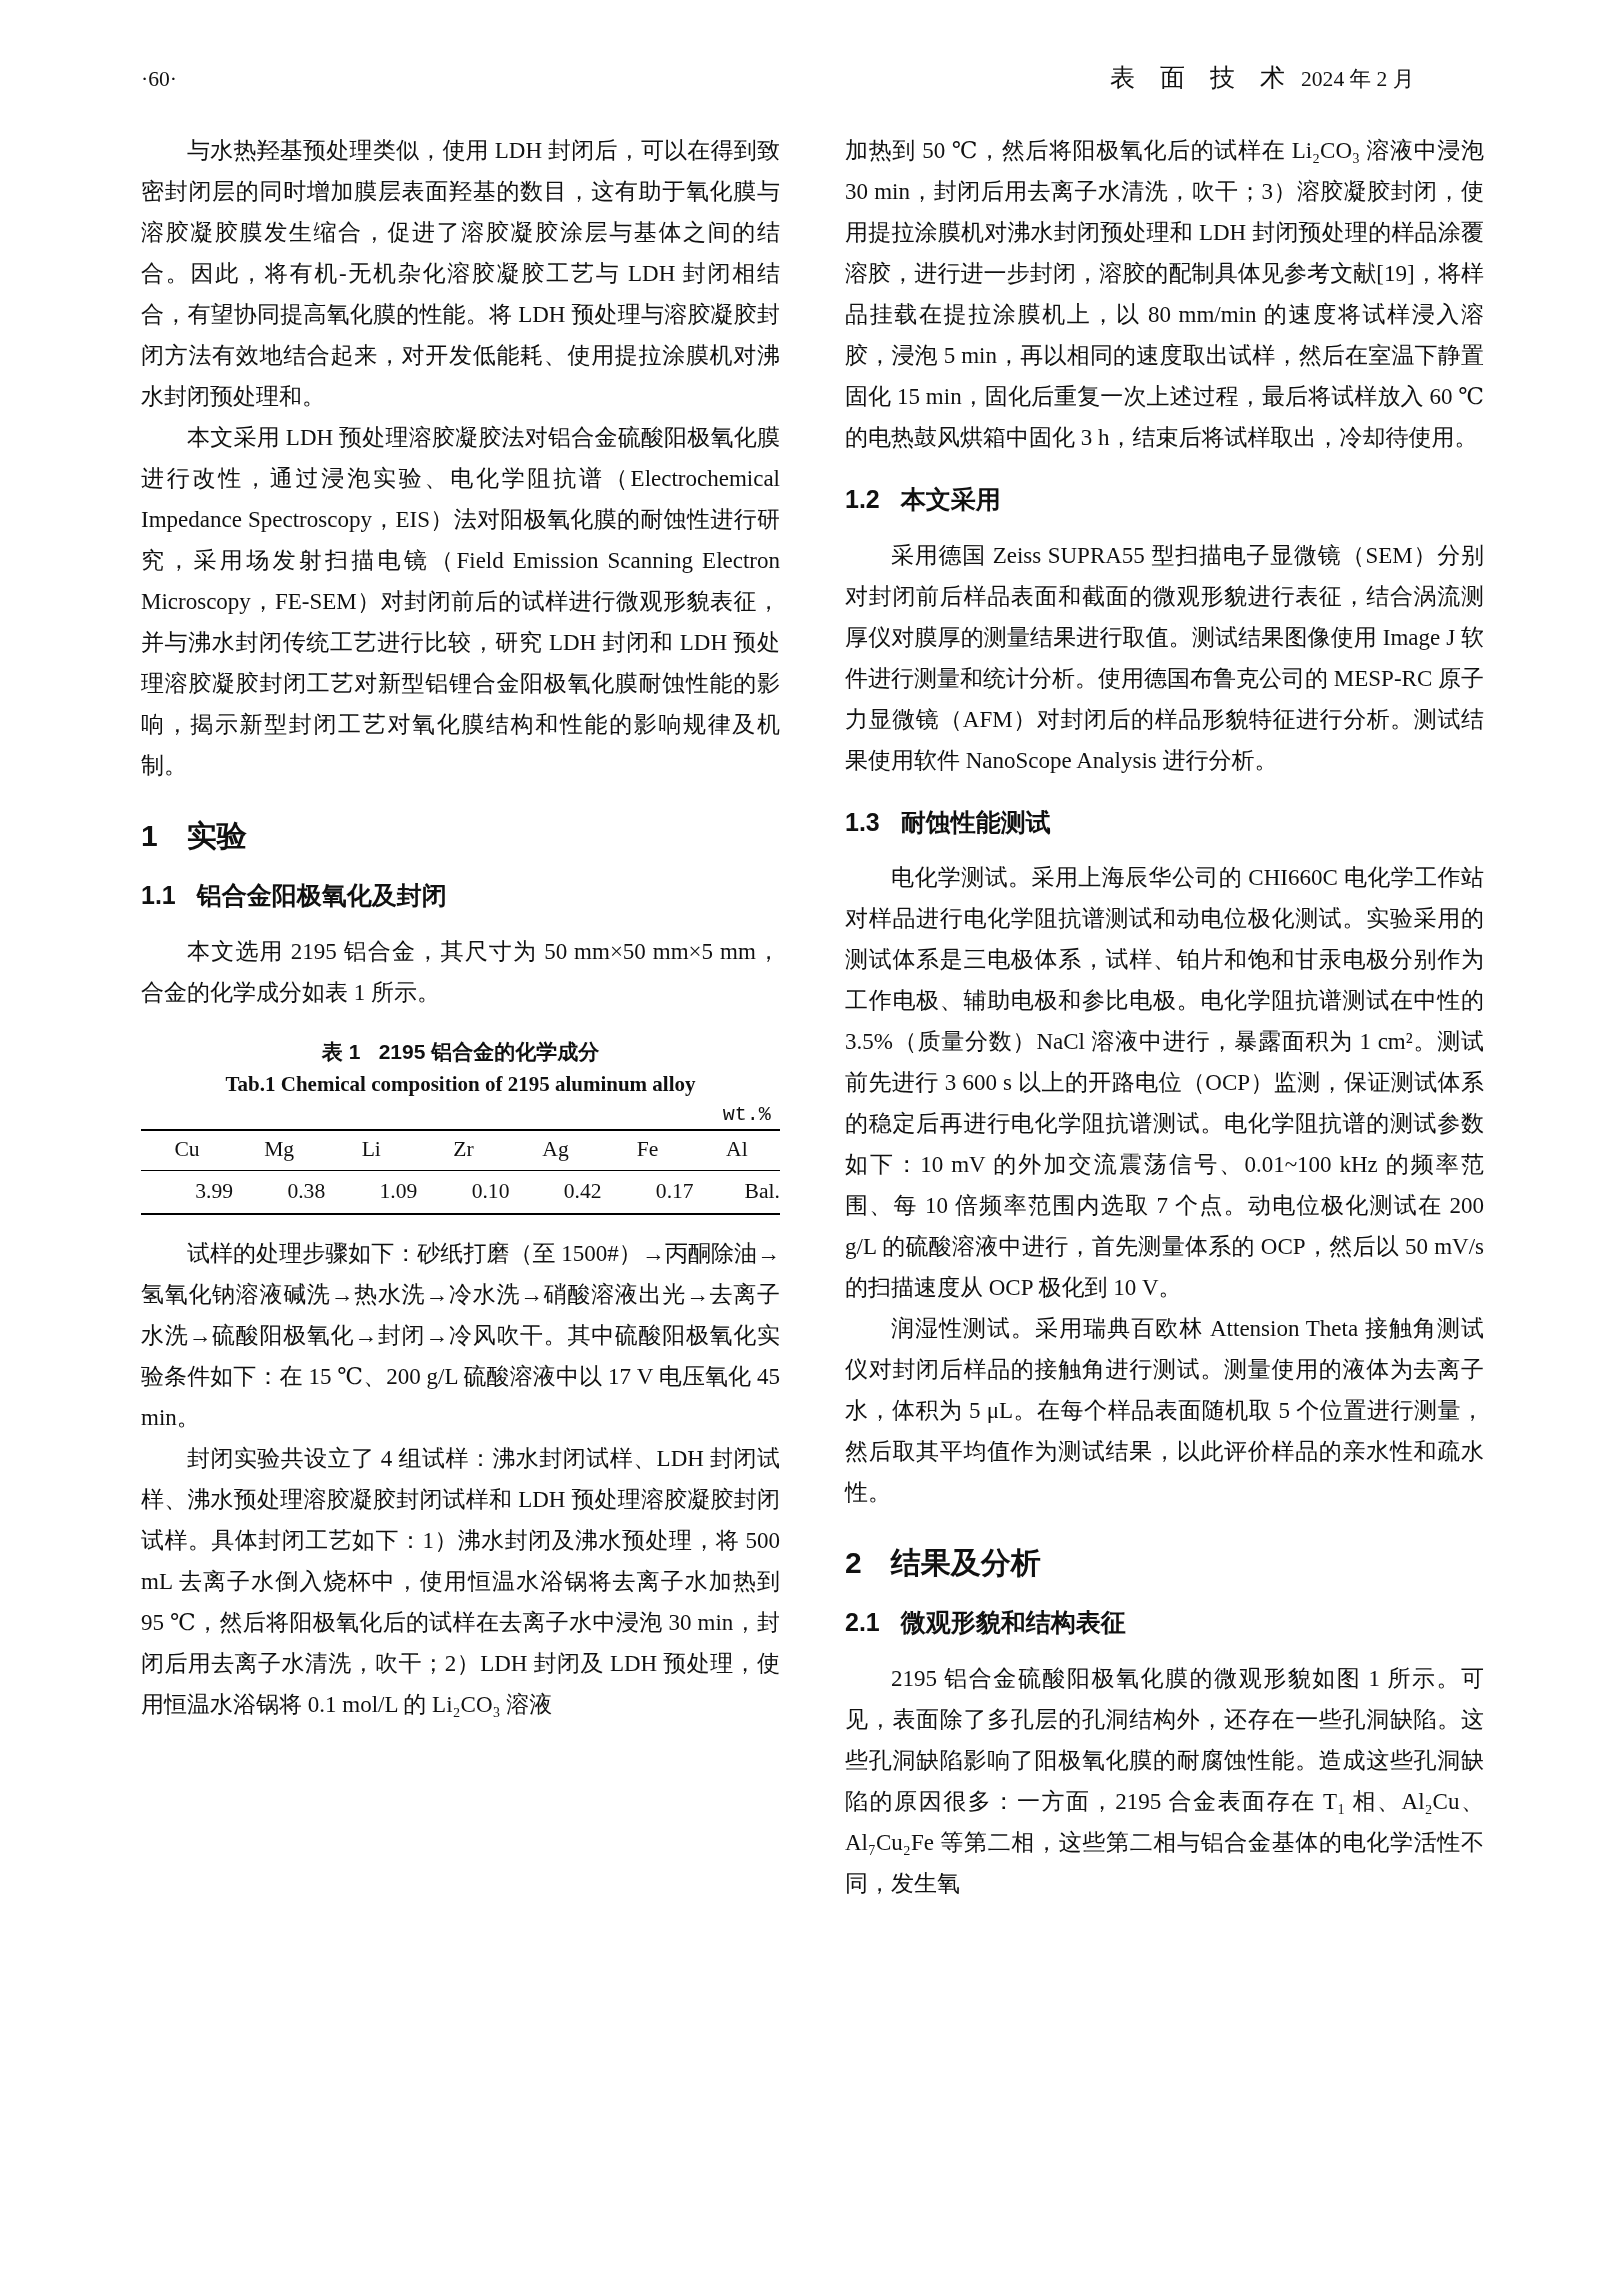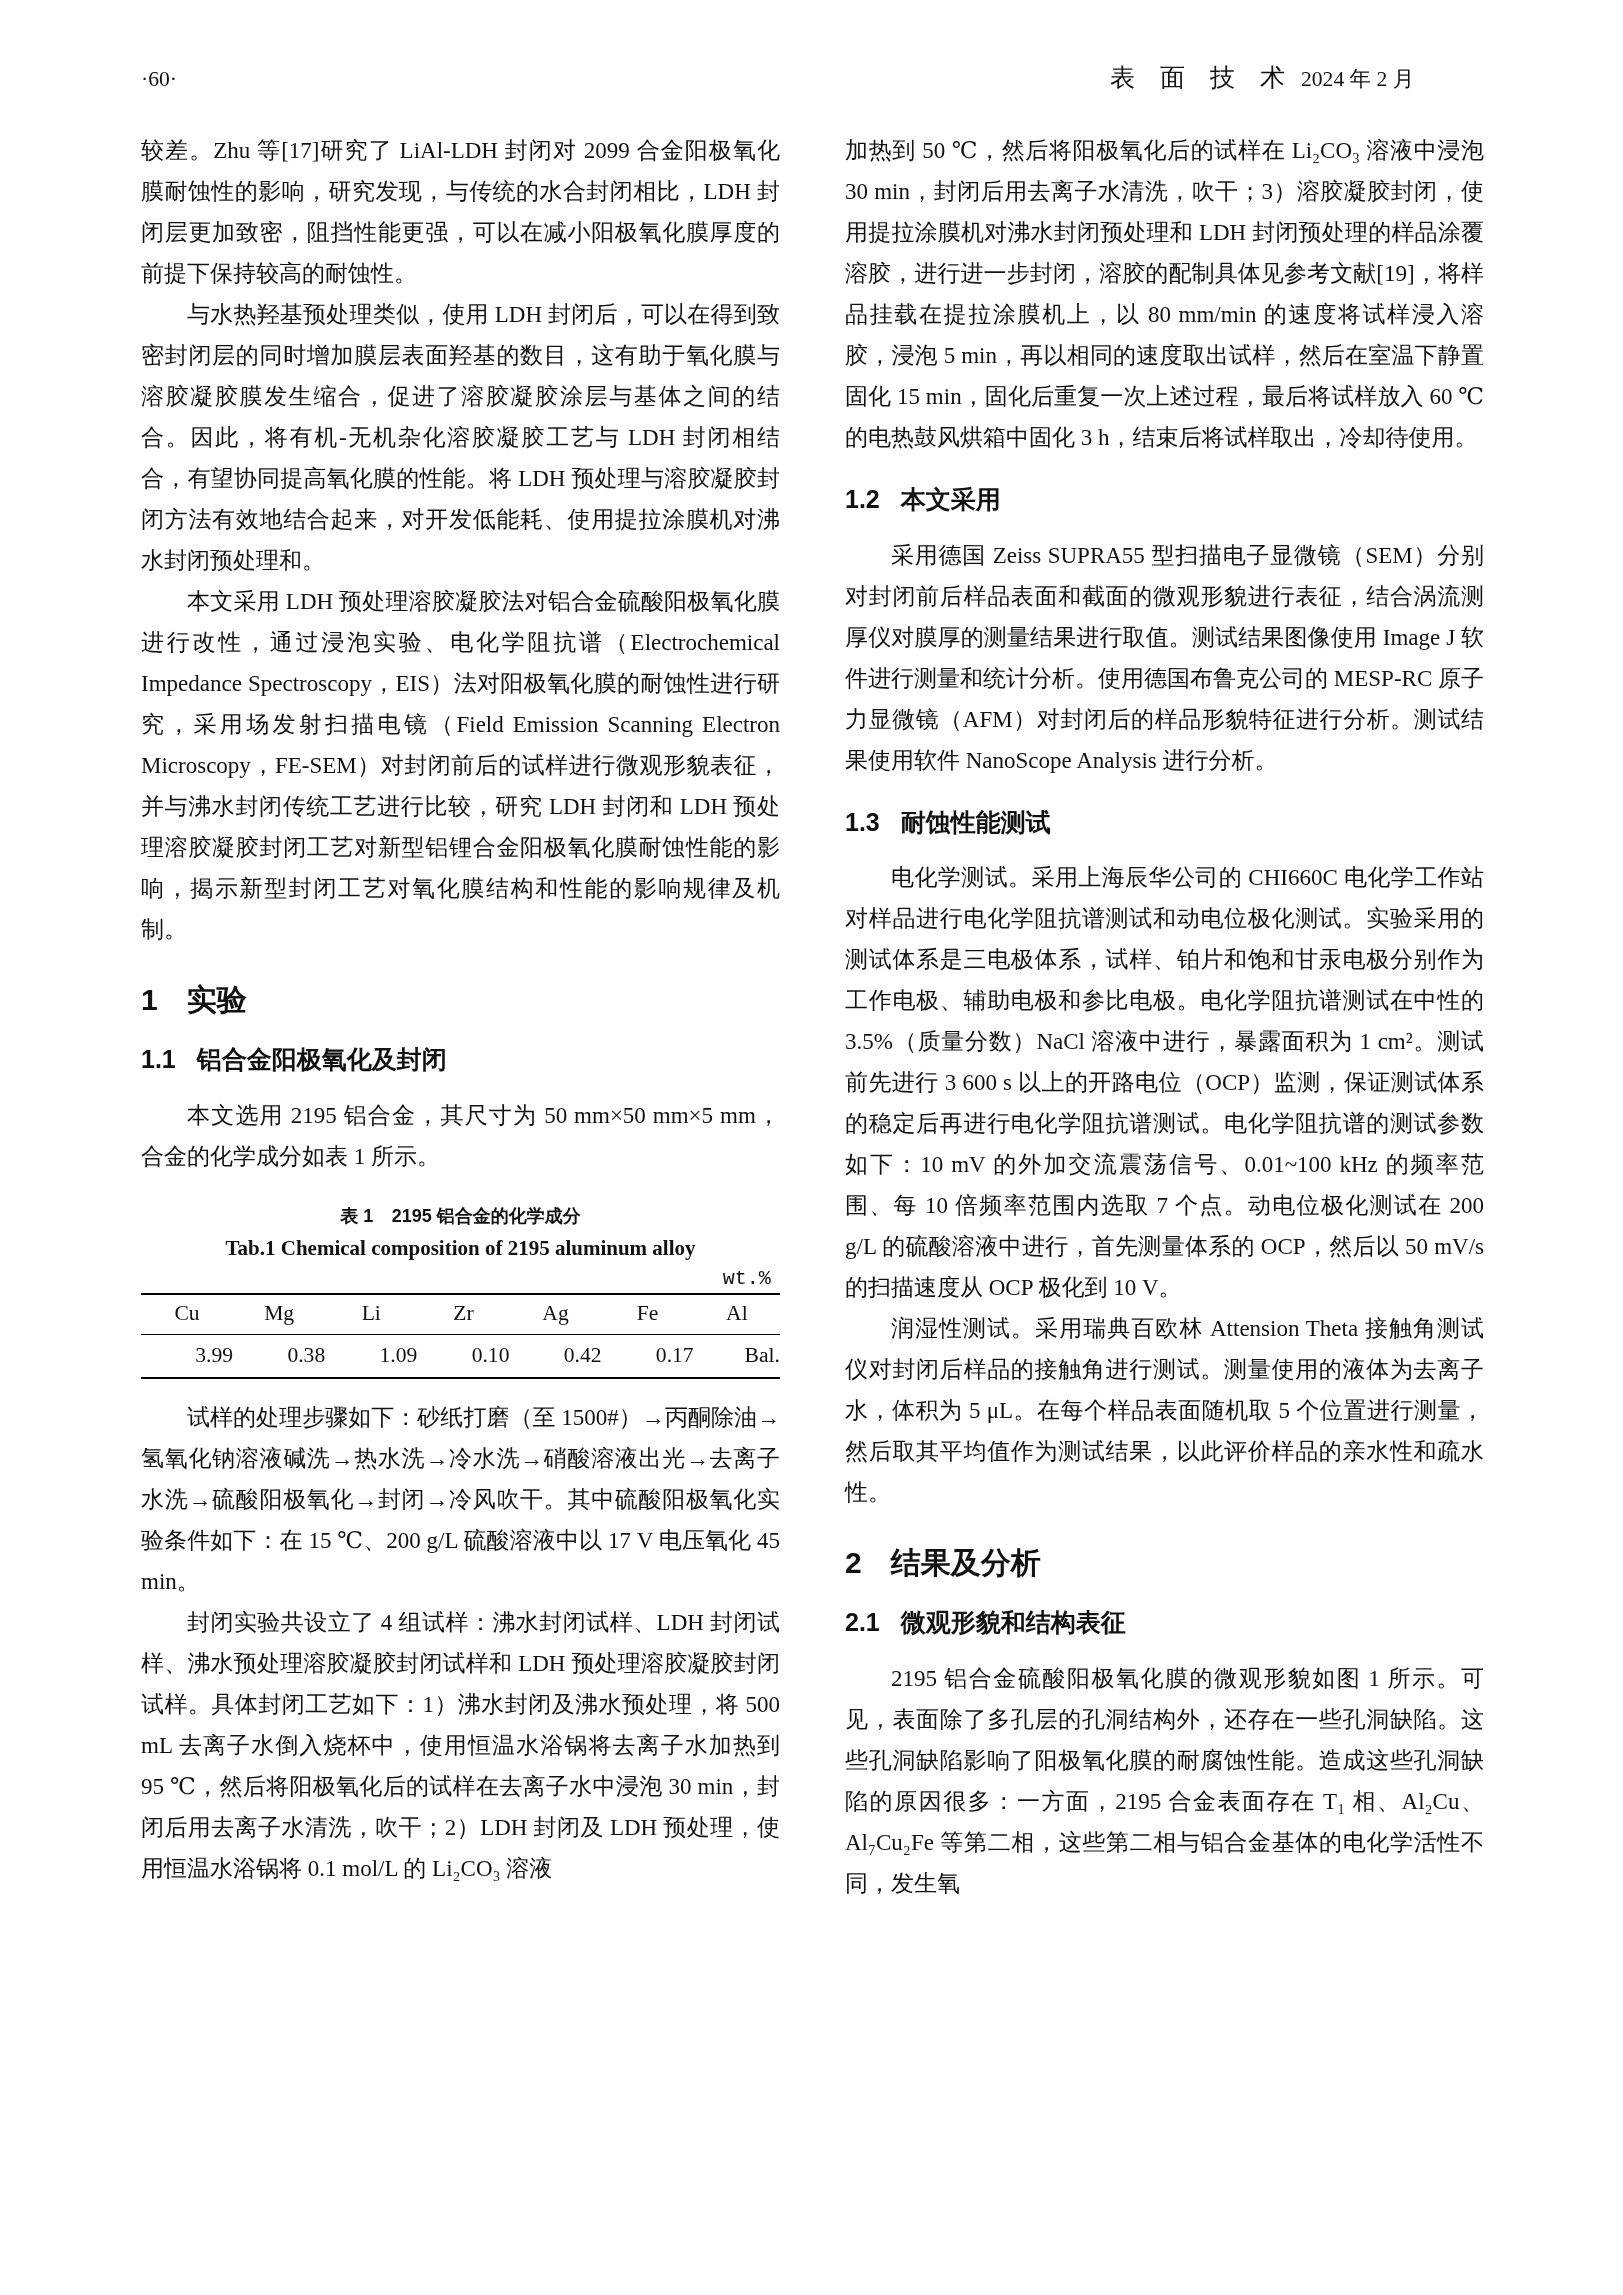--- a/index.html
+++ b/index.html
@@ -70,21 +70,21 @@
     line-height: 31px;
   }
   .sec-h2 .num { margin-right: 21px; }
 
   
   .table-block { margin: 22px 0 18.3px 0; }
   .tbl-cap-zh {
     text-align: center;
     font-family: "Liberation Sans", "DejaVu Sans", sans-serif;
     font-weight: bold;
-    font-size: 18px;
+    font-size: 21px;
     line-height: 34px;
   }
   .tbl-cap-zh .capnum { margin-right: 18.3px; }
   .tbl-cap-en {
     text-align: center;
     font-weight: bold;
     font-size: 21px;
     line-height: 31px;
   }
   .tbl-unit {
@@ -119,21 +119,20 @@
   <div class="run-head">
     <span class="pageno">·60·</span>
     <span class="journal">表　面　技　术</span>
     <span class="date">2024 年 2 月</span>
   </div>
 
   <div class="columns">
 
     <div class="col">
 
-      <p class="para">较差。Zhu 等[17]研究了 LiAl-LDH 封闭对 2099 合金阳极氧化膜耐蚀性的影响，研究发现，与传统的水合封闭相比，LDH 封闭层更加致密，阻挡性能更强，可以在减小阳极氧化膜厚度的前提下保持较高的耐蚀性。</p>
       <p class="para indent">与水热羟基预处理类似，使用 LDH 封闭后，可以在得到致密封闭层的同时增加膜层表面羟基的数目，这有助于氧化膜与溶胶凝胶膜发生缩合，促进了溶胶凝胶涂层与基体之间的结合。因此，将有机-无机杂化溶胶凝胶工艺与 LDH 封闭相结合，有望协同提高氧化膜的性能。将 LDH 预处理与溶胶凝胶封闭方法有效地结合起来，对开发低能耗、使用提拉涂膜机对沸水封闭预处理和。</p>
       <p class="para indent">本文采用 LDH 预处理溶胶凝胶法对铝合金硫酸阳极氧化膜进行改性，通过浸泡实验、电化学阻抗谱（Electrochemical Impedance Spectroscopy，EIS）法对阳极氧化膜的耐蚀性进行研究，采用场发射扫描电镜（Field Emission Scanning Electron Microscopy，FE-SEM）对封闭前后的试样进行微观形貌表征，并与沸水封闭传统工艺进行比较，研究 LDH 封闭和 LDH 预处理溶胶凝胶封闭工艺对新型铝锂合金阳极氧化膜耐蚀性能的影响，揭示新型封闭工艺对氧化膜结构和性能的影响规律及机制。</p>
 
       <div class="sec-h1">
         <span class="num">1</span><span>实验</span>
       </div>
 
       <div class="sec-h2">
         <span class="num">1.1</span><span>铝合金阳极氧化及封闭</span>
       </div>

